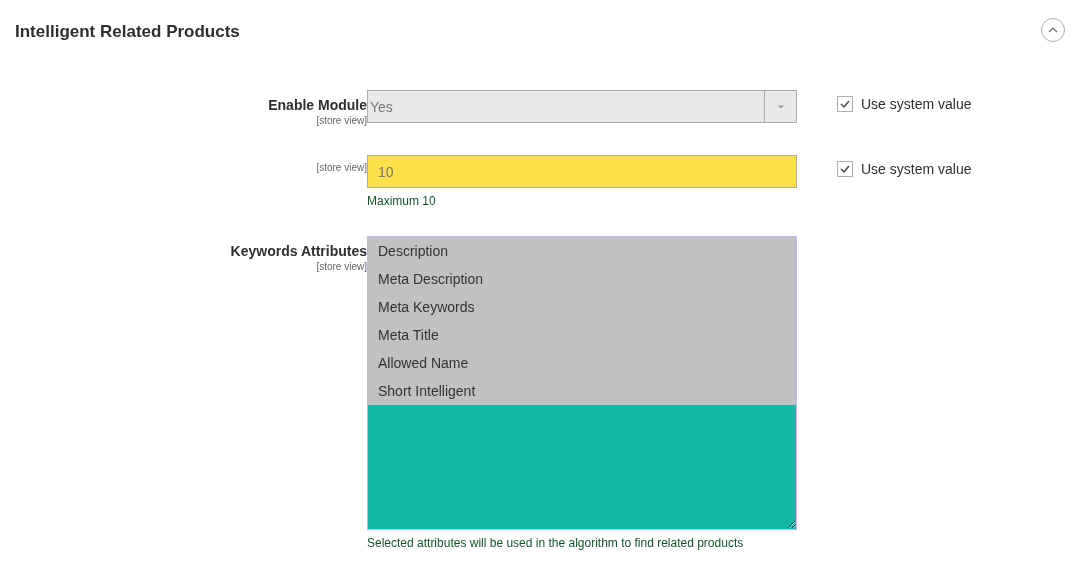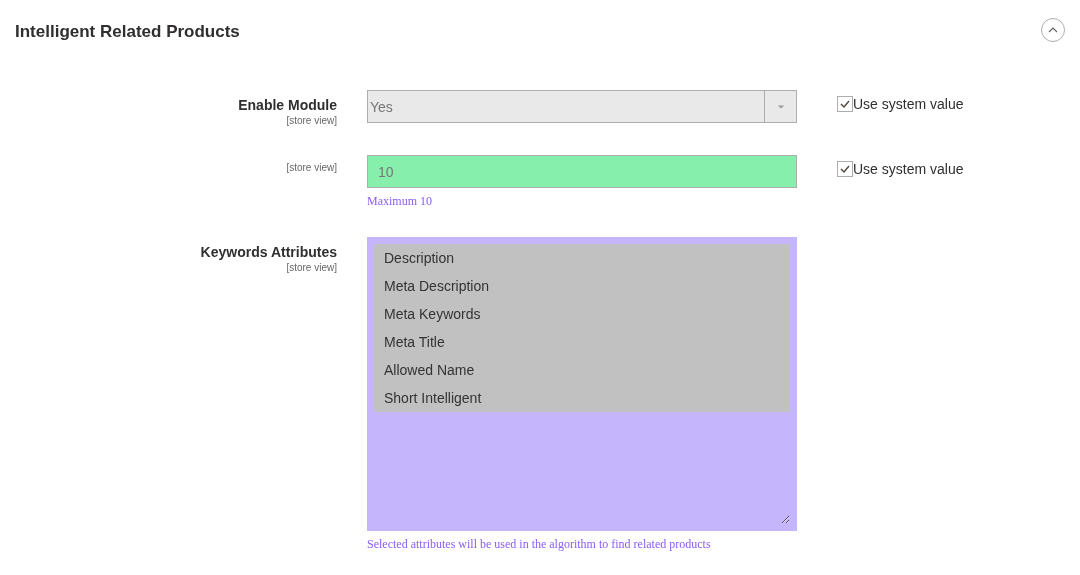--- a/index.html
+++ b/index.html
@@ -44,21 +44,20 @@
       padding: 30px 15px 20px 15px;
     }
     .form-row {
       display: flex;
       align-items: flex-start;
       margin-bottom: 28px;
     }
     .label-col {
       width: 352px;
       text-align: right;
-      padding-right: 30px;
       padding-top: 6px;
     }
     .label-main {
       font-size: 14px;
       font-weight: 600;
       color: #302e2e;
       display: block;
       line-height: 1.3;
     }
     .label-scope {
@@ -98,37 +97,37 @@
       pointer-events: none;
     }
     .select-arrow svg {
       width: 8px;
       height: 8px;
       fill: #999;
     }
     .input-disabled {
       width: 100%;
       height: 33px;
-      background: #86efac;
+      background: #fde047;
       border: 1px solid #adadad;
       padding: 0 10px;
       font-size: 14px;
       color: #777;
     }
     .helper-text {
       font-size: 12px;
-      color: #8b5cf6;
+      color: #14532d;
       margin-top: 6px;
-      font-family: Liberation Serif, serif;
     }
     .checkbox-col {
       padding-left: 40px;
       padding-top: 6px;
       display: flex;
       align-items: center;
+      gap: 8px;
     }
     .checkbox-box {
       width: 16px;
       height: 16px;
       border: 1px solid #adadad;
       display: flex;
       align-items: center;
       justify-content: center;
       cursor: pointer;
       background: #fff;
@@ -138,22 +137,22 @@
       height: 12px;
       stroke: #514943;
     }
     .checkbox-label {
       font-size: 14px;
       color: #302e2e;
     }
     .multiselect {
       width: 100%;
       height: 294px;
-      border: 7px solid #c4b5fd;
-      background: #c4b5fd;
+      border: 1px solid #c4b5fd;
+      background: #14b8a6;
       overflow: auto;
       resize: both;
       position: relative;
     }
     .multiselect-option {
       padding: 6px 10px;
       font-size: 14px;
       color: #333;
       background: #c1c1c1;
       cursor: pointer;

